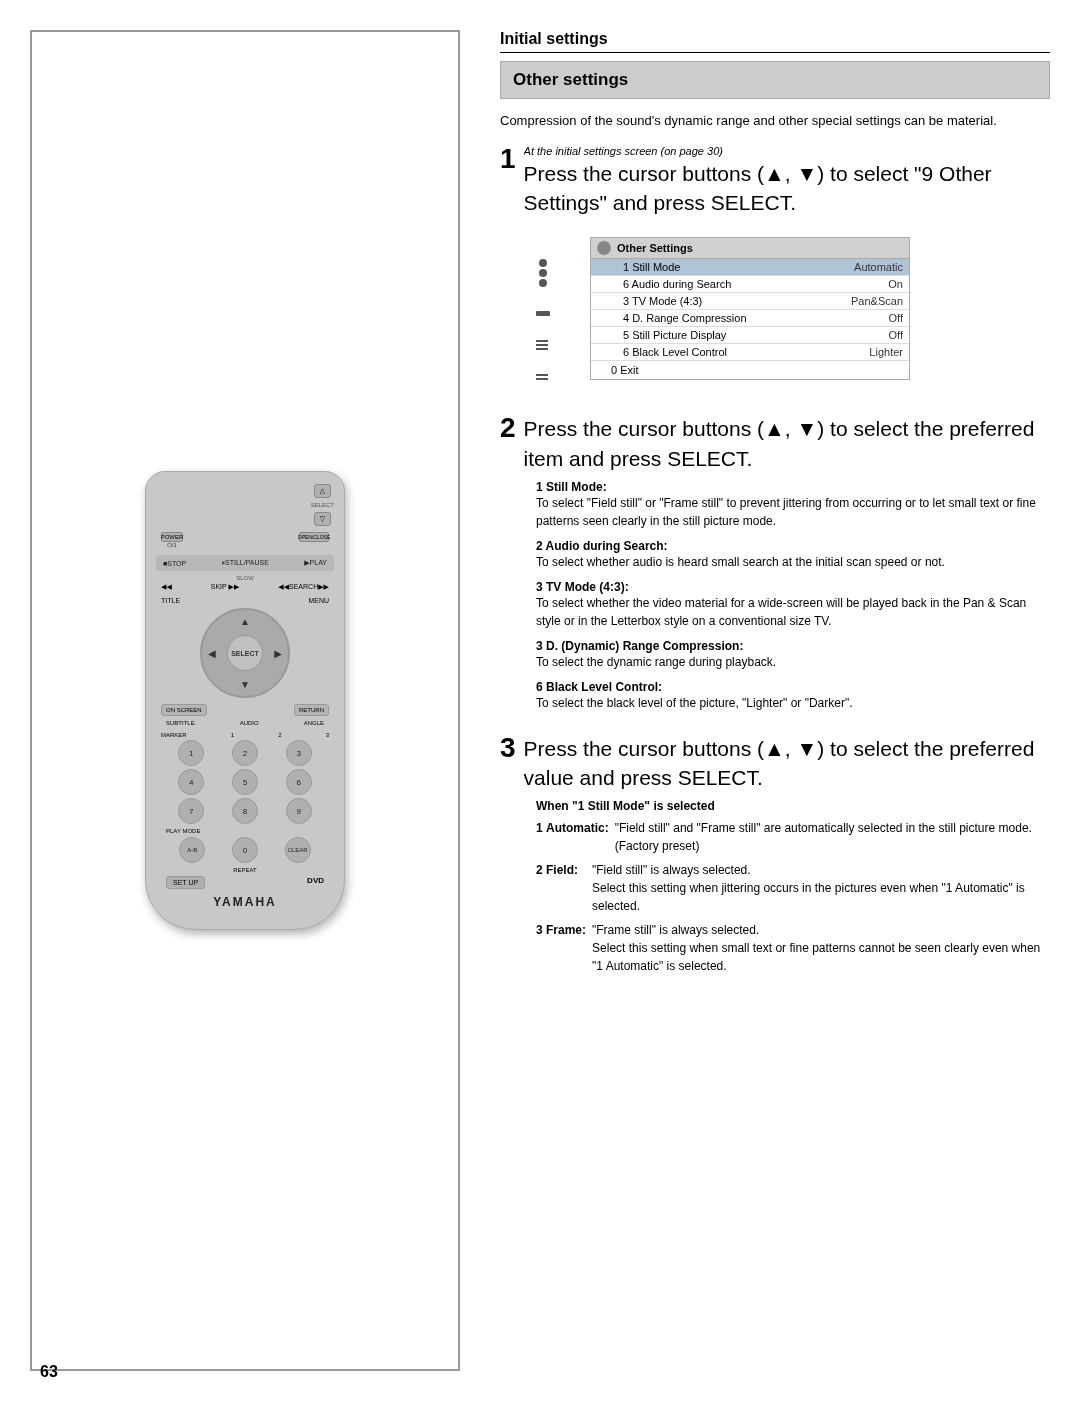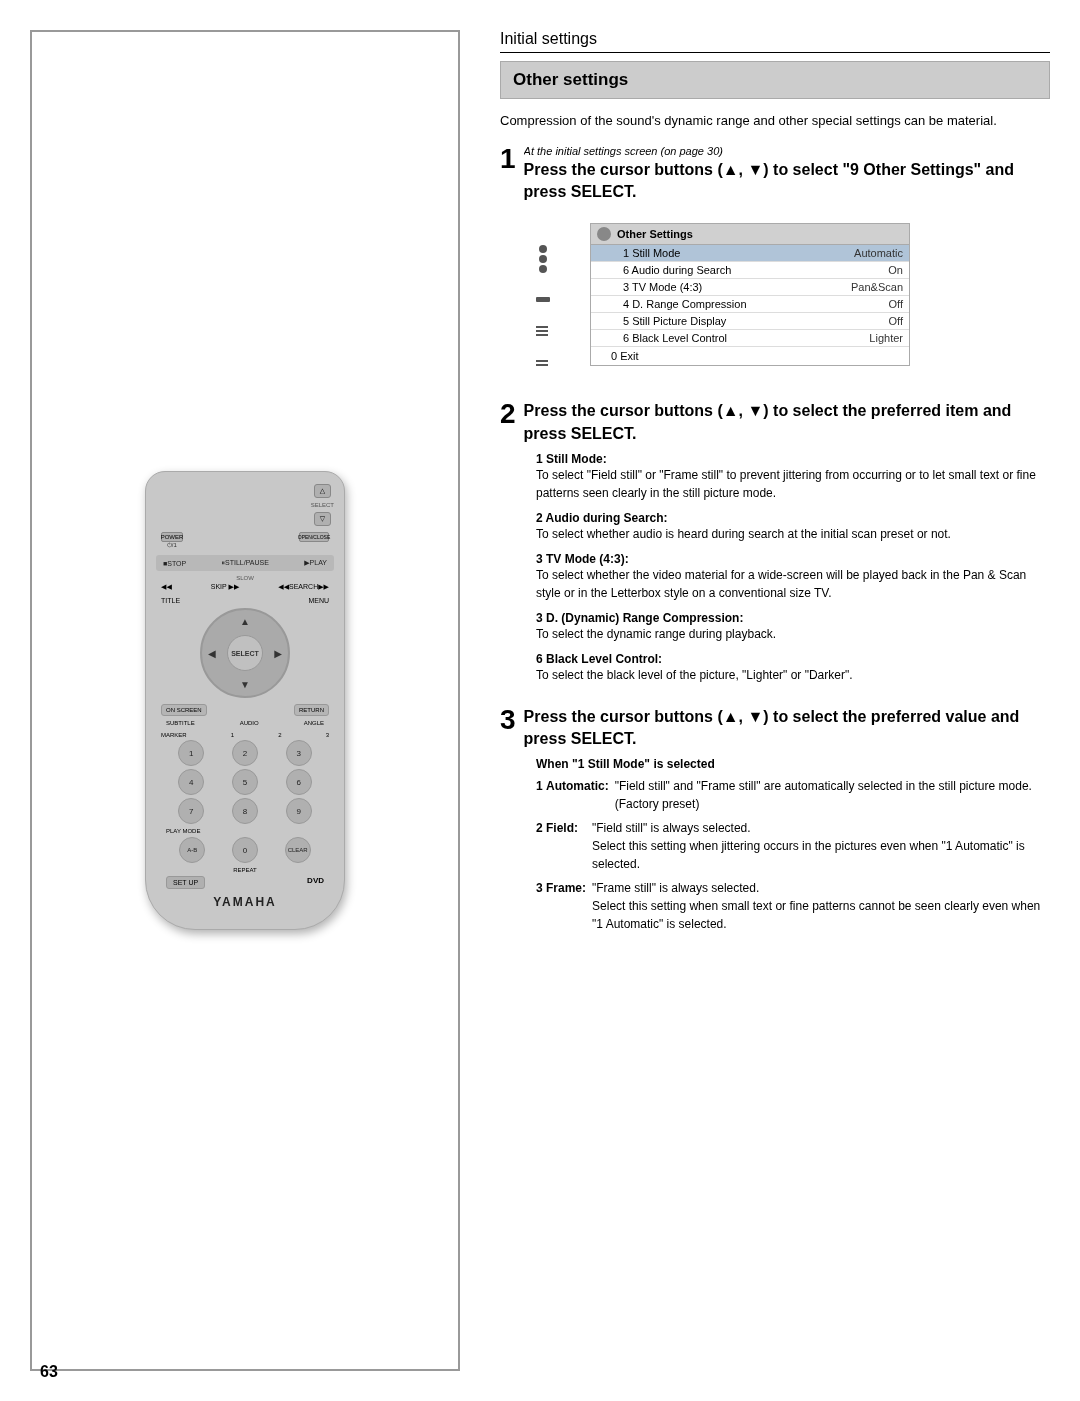--- a/index.html
+++ b/index.html
@@ -226,21 +226,21 @@
     .right-panel {
       flex: 1;
       padding: 0 0 0 40px;
       display: flex;
       flex-direction: column;
       gap: 0;
     }
 
     .section-title {
       font-size: 16px;
-      font-weight: normal;
+      font-weight: bold;
       border-bottom: 1px solid #000;
       padding-bottom: 4px;
       margin-bottom: 8px;
     }
 
     .other-settings-header {
       background: #ccc;
       padding: 8px 12px;
       font-size: 17px;
       font-weight: bold;
@@ -267,22 +267,22 @@
     }
 
     .step-sub {
       font-size: 11px;
       font-style: italic;
       display: block;
       margin-bottom: 2px;
     }
 
     .step-main {
-      font-size: 16px;
-      font-weight: bold;
+      font-size: 21px;
+      font-weight: normal;
       line-height: 1.4;
       display: block;
     }
 
     .step-content {
       overflow: hidden;
     }
 
     
     .settings-table {
@@ -598,21 +598,21 @@
           <span class="step-main">Press the cursor buttons (▲, ▼) to select the preferred item and press SELECT.</span>
         </div>
       </div>
       <div class="detail-section">
         <div class="detail-item">
           <span class="detail-label">1  Still Mode:</span><br>
           <span class="detail-text">To select "Field still" or "Frame still" to prevent jittering from occurring or to let small text or fine patterns seen clearly in the still picture mode.</span>
         </div>
         <div class="detail-item">
           <span class="detail-label">2  Audio during Search:</span><br>
-          <span class="detail-text">To select whether audio is heard during search at the initial scan preset or not.</span>
+          <span class="detail-text">To select whether audio is heard small search at the initial scan speed or not.</span>
         </div>
         <div class="detail-item">
           <span class="detail-label">3  TV Mode (4:3):</span><br>
           <span class="detail-text">To select whether the video material for a wide-screen will be played back in the Pan &amp; Scan style or in the Letterbox style on a conventional size TV.</span>
         </div>
         <div class="detail-item">
           <span class="detail-label">3  D. (Dynamic) Range Compression:</span><br>
           <span class="detail-text">To select the dynamic range during playback.</span>
         </div>
         <div class="detail-item">

